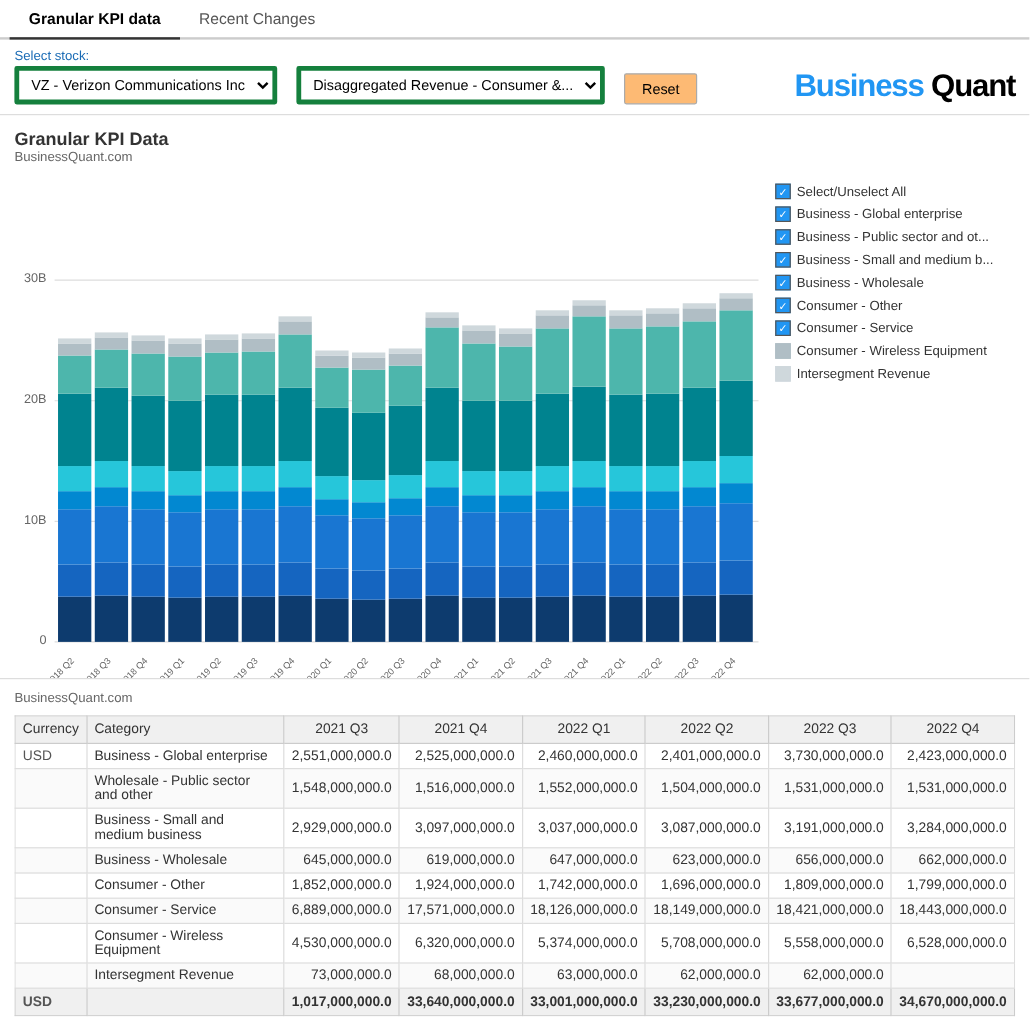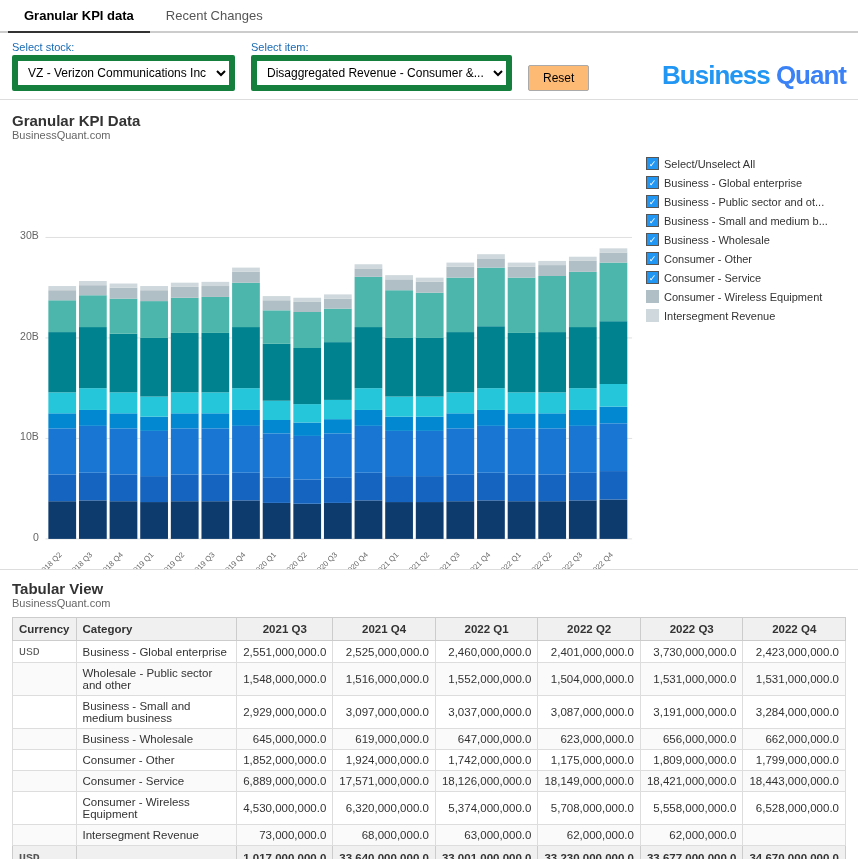--- a/index.html
+++ b/index.html
@@ -7,21 +7,21 @@
 
     
     .tabs { display: flex; border-bottom: 2px solid #ccc; padding: 0 8px; margin-bottom: 0; }
     .tab { padding: 8px 16px; cursor: pointer; font-size: 13px; color: #555; border-bottom: 2px solid transparent; margin-bottom: -2px; }
     .tab.active { color: #000; border-bottom: 2px solid #333; font-weight: bold; }
 
     
     .controls { display: flex; align-items: flex-end; gap: 16px; padding: 8px 12px; border-bottom: 1px solid #ddd; }
     .control-group { display: flex; flex-direction: column; gap: 2px; }
     .control-label { font-size: 11px; color: #1a6bb5; }
-    select { font-size: 12px; padding: 4px 6px; border: 6px solid #15803d; border-radius: 2px; background: #fff; min-width: 160px; }
+    select { font-size: 12px; padding: 4px 6px; border: 4px solid #15803d; border-radius: 2px; background: #fff; min-width: 160px; }
     .reset-btn { padding: 5px 14px; font-size: 12px; border: 1px solid #aaa; border-radius: 2px; background: #fdba74; cursor: pointer; }
     .brand-logo { margin-left: auto; font-size: 26px; font-weight: bold; color: #1a1a1a; letter-spacing: -1px; }
     .brand-logo span { color: #2196F3; }
 
     
     .chart-section { padding: 12px 12px 0 12px; border-bottom: 1px solid #ddd; }
     .section-title { font-size: 15px; font-weight: bold; color: #333; }
     .section-sub { font-size: 11px; color: #666; margin-bottom: 8px; }
 
     .chart-container { display: flex; gap: 12px; }
@@ -32,54 +32,53 @@
     .legend-checkbox.checked { background: #2196F3; color: #fff; font-size: 9px; }
     .legend-label { font-size: 11px; color: #333; }
 
     
     .chart-svg { width: 100%; height: 100%; }
 
     
     .tabular-section { padding: 10px 12px 0 12px; }
     .table-container { overflow-x: auto; margin-top: 6px; }
     table { width: 100%; border-collapse: collapse; font-size: 11.5px; }
-    thead th { background: #f0f0f0; border: 1px solid #ccc; padding: 5px 6px; text-align: center; font-weight: bold; color: #333; }
+    thead th { background: #f0f0f0; border: 1px solid #ccc; padding: 5px 6px; text-align: center; font-weight: normal; color: #333; }
     thead th:first-child, thead th:nth-child(2) { text-align: left; }
     tbody td { border: 1px solid #ddd; padding: 4px 6px; color: #333; text-align: right; }
     tbody td:first-child, tbody td:nth-child(2) { text-align: left; }
     tbody tr:nth-child(odd) { background: #fff; }
     tbody tr:nth-child(even) { background: #fafafa; }
     tfoot td { border: 1px solid #ccc; padding: 5px 6px; background: #f0f0f0; font-weight: bold; text-align: right; }
     tfoot td:first-child, tfoot td:nth-child(2) { text-align: left; }
-    .currency-cell { color: #555; font-family: Liberation Mono, monospace; }
+    .currency-cell { color: #555; }
   </style>
 </head>
 <body>
 
 <div class="tabs">
   <div class="tab active">Granular KPI data</div>
   <div class="tab">Recent Changes</div>
 </div>
 
 <div class="controls">
   <div class="control-group">
     <label class="control-label">Select stock:</label>
     <select>
       <option>VZ - Verizon Communications Inc</option>
     </select>
   </div>
   <div class="control-group">
-    <label class="control-label">Select item:</label>
     <select>
       <option>Disaggregated Revenue - Consumer &amp;...</option>
     </select>
   </div>
   <button class="reset-btn">Reset</button>
   <div class="brand-logo">
-    <span>Business </span><span style="color:#3b82f6;text-align:center;">Quant</span>
+    <span>Business </span><span style="color:#000000;text-align:center;">Quant</span>
   </div>
 </div>
 
 <div class="chart-section">
   <div class="section-title">Granular KPI Data</div>
   <div class="section-sub">BusinessQuant.com</div>
   <div class="chart-container">
     <div class="chart-area">
       <svg class="chart-svg" viewBox="0 0 650 420">
 
@@ -320,21 +319,20 @@
       </div>
       <div class="legend-item">
         <div class="legend-checkbox" style="background:#CFD8DC; border-color:#CFD8DC;"></div>
         <span class="legend-label">Intersegment Revenue</span>
       </div>
     </div>
   </div>
 </div>
 
 <div class="tabular-section">
-  <div class="section-title">Tabular View</div>
   <div class="section-sub">BusinessQuant.com</div>
   <div class="table-container">
     <table>
       <thead>
         <tr>
           <th>Currency</th>
           <th>Category</th>
           <th>2021 Q3</th>
           <th>2021 Q4</th>
           <th>2022 Q1</th>
@@ -383,21 +381,21 @@
     <td>623,000,000.0</td>
     <td>656,000,000.0</td>
     <td>662,000,000.0</td>
   </tr>
           <tr>
     <td class="currency-cell"></td>
     <td>Consumer - Other</td>
     <td>1,852,000,000.0</td>
     <td>1,924,000,000.0</td>
     <td>1,742,000,000.0</td>
-    <td>1,175,000,000.0</td>
+    <td>1,696,000,000.0</td>
     <td>1,809,000,000.0</td>
     <td>1,799,000,000.0</td>
   </tr>
           <tr>
     <td class="currency-cell"></td>
     <td>Consumer - Service</td>
     <td>6,889,000,000.0</td>
     <td>17,571,000,000.0</td>
     <td>18,126,000,000.0</td>
     <td>18,149,000,000.0</td>

